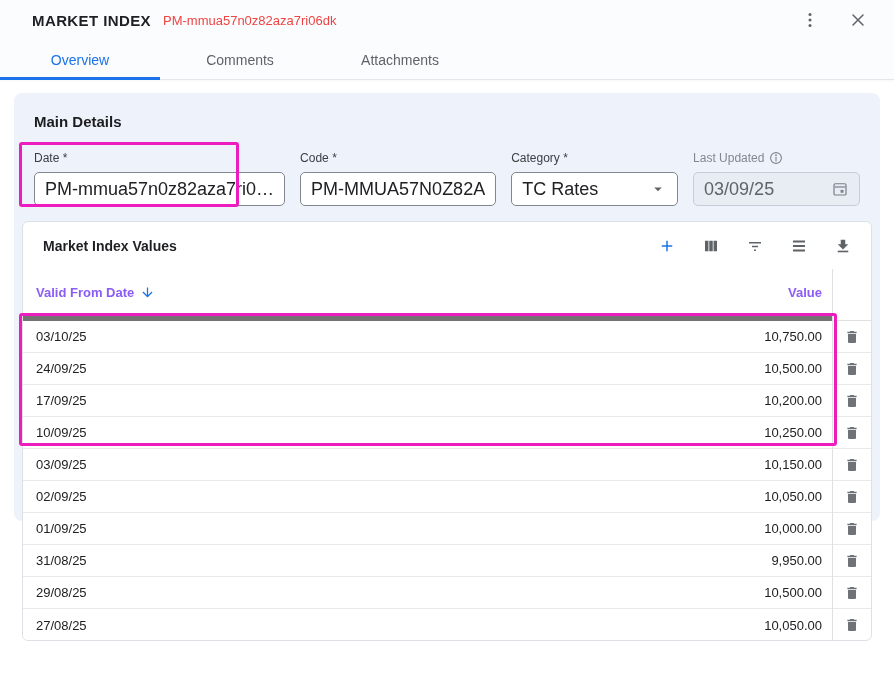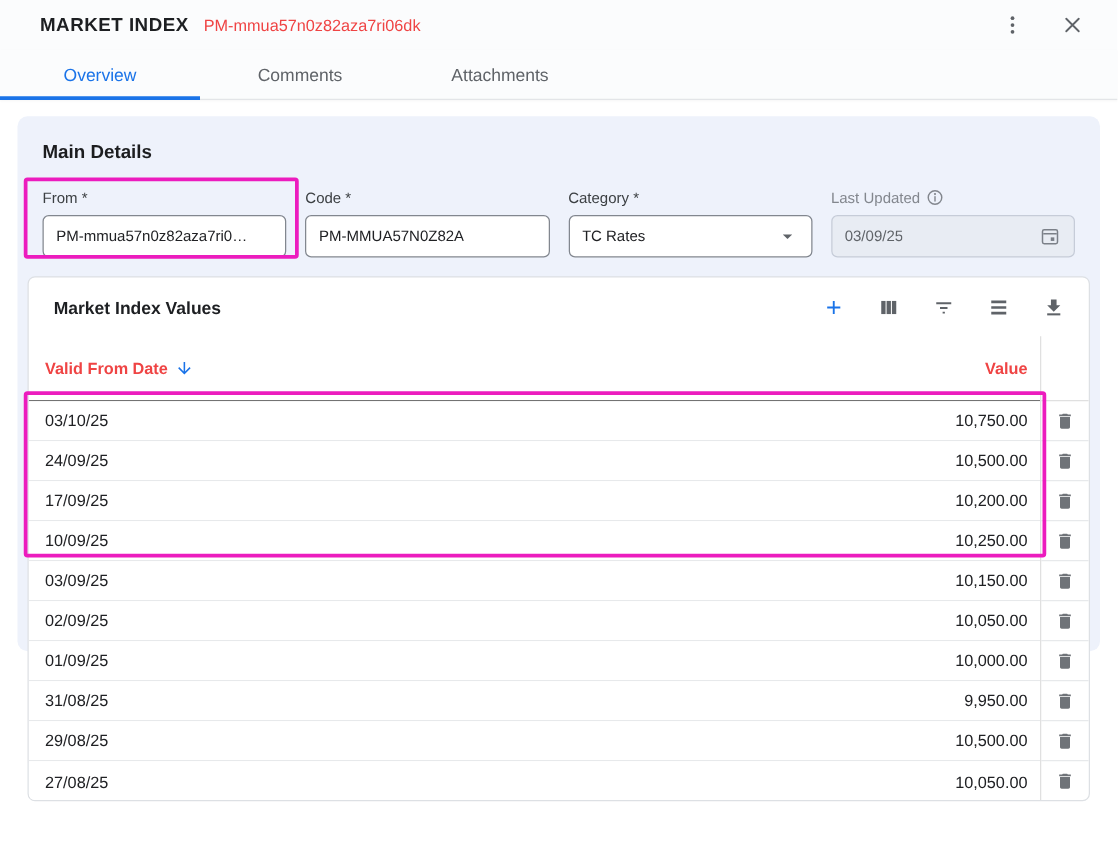--- a/index.html
+++ b/index.html
@@ -20,32 +20,32 @@
   .tabs { height:40px; background:#fbfcfd; border-bottom:1px solid #e3e5e8; display:flex; box-shadow:0 1px 2px rgba(0,0,0,.04); }
   .tab { width:160px; display:flex; align-items:center; justify-content:center; font-size:14px; font-weight:500; color:#5f6368; position:relative; cursor:pointer; }
   .tab.active { color:var(--accent); }
   .tab.active::after { content:""; position:absolute; left:0; right:0; bottom:-1px; height:3px; background:var(--accent); }
   
   .panel { margin:13px 14px 0; height:428px; background:#eef2fb; border-radius:8px; padding:0 8px; }
   .section-title { margin:0 12px; padding-top:20px; font-size:15px; font-weight:700; color:#1c1d1f; }
   .form-row { margin:21px 12px 0; display:grid; grid-template-columns:repeat(4,1fr); gap:15px; }
   .field-label { font-size:12px; color:#3c4043; margin-bottom:7px; display:flex; align-items:center; gap:5px; white-space:nowrap; }
   .field-label.muted { color:#83878e;text-align:right; }
-  .input { height:34px; background:#fff; border:1px solid #82878f; border-radius:5px; padding:0 10px; font-size:12px; display:flex; align-items:center; min-width:0; }
+  .input { height:34px; background:#fff; border:1px solid #82878f; border-radius:5px; padding:0 10px; font-size:18px; display:flex; align-items:center; min-width:0; }
   .input .val { overflow:hidden; text-overflow:ellipsis; white-space:nowrap; }
   .input.select { justify-content:space-between; cursor:pointer; }
   .input.disabled { background:#e8ecf3; border-color:#c6ccd8; color:#5f6368; justify-content:space-between; }
   
   .card { margin:15px 0 0 0; height:420px; background:#fff; border:1px solid #dde0e4; border-radius:6px; overflow:hidden; }
   .toolbar { height:47px; display:flex; align-items:center; padding:0 16px 0 20px; }
   .toolbar-title { font-size:14px; font-weight:700; color:#1d1f22; }
   .toolbar-icons { margin-left:auto; display:flex; align-items:center; gap:20px; }
   .grid { display:flex; height:372px; }
   .grid-main { flex:1; min-width:0; display:flex; flex-direction:column; }
-  .col-header { height:52px; display:flex; align-items:center; padding:0 10px 0 13px; border-bottom:1px solid #737373; font-size:13px; font-weight:700; color:#ef4444; }
+  .col-header { height:52px; display:flex; align-items:center; padding:0 10px 0 13px; border-bottom:6px solid #737373; font-size:13px; font-weight:700; color:#8b5cf6; }
   .col-head-left { display:flex; align-items:center; gap:6px; cursor:pointer; }
   .col-head-right { margin-left:auto; cursor:pointer; }
   .grid-row { height:32px; display:flex; align-items:center; padding:0 10px 0 13px; font-size:13px; border-bottom:1px solid #e7e9eb; background:#fff; }
   .grid-row:last-child { border-bottom:none;text-align:right; }
   .grid-row .value-cell { margin-left:auto; }
   .trash-col { width:39px; border-left:1px solid #e0e0e0; display:flex; flex-direction:column; }
   .trash-header { height:52px; border-bottom:1px solid #e0e0e0; }
   .trash-cell { height:32px; flex:0 0 32px; display:flex; align-items:center; justify-content:center; border-bottom:1px solid #e7e9eb; background:none; border-left:none; border-right:none; border-top:none; padding:0; cursor:pointer; }
   .trash-cell:last-child { border-bottom:none; }
   
@@ -85,21 +85,21 @@
   <div class="tab">
       <span>Attachments</span>
     </div>
 </div>
 
 <div class="panel">
   <div class="section-title">Main Details</div>
 
   <div class="form-row">
     <div>
-      <div class="field-label">From *</div>
+      <div class="field-label">Date *</div>
       <div class="input">
           <span class="val">PM-mmua57n0z82aza7ri0…</span>
         </div>
     </div>
     <div>
       <div class="field-label">Code *</div>
       <div class="input">
           <span class="val">PM-MMUA57N0Z82A</span>
         </div>
     </div>

